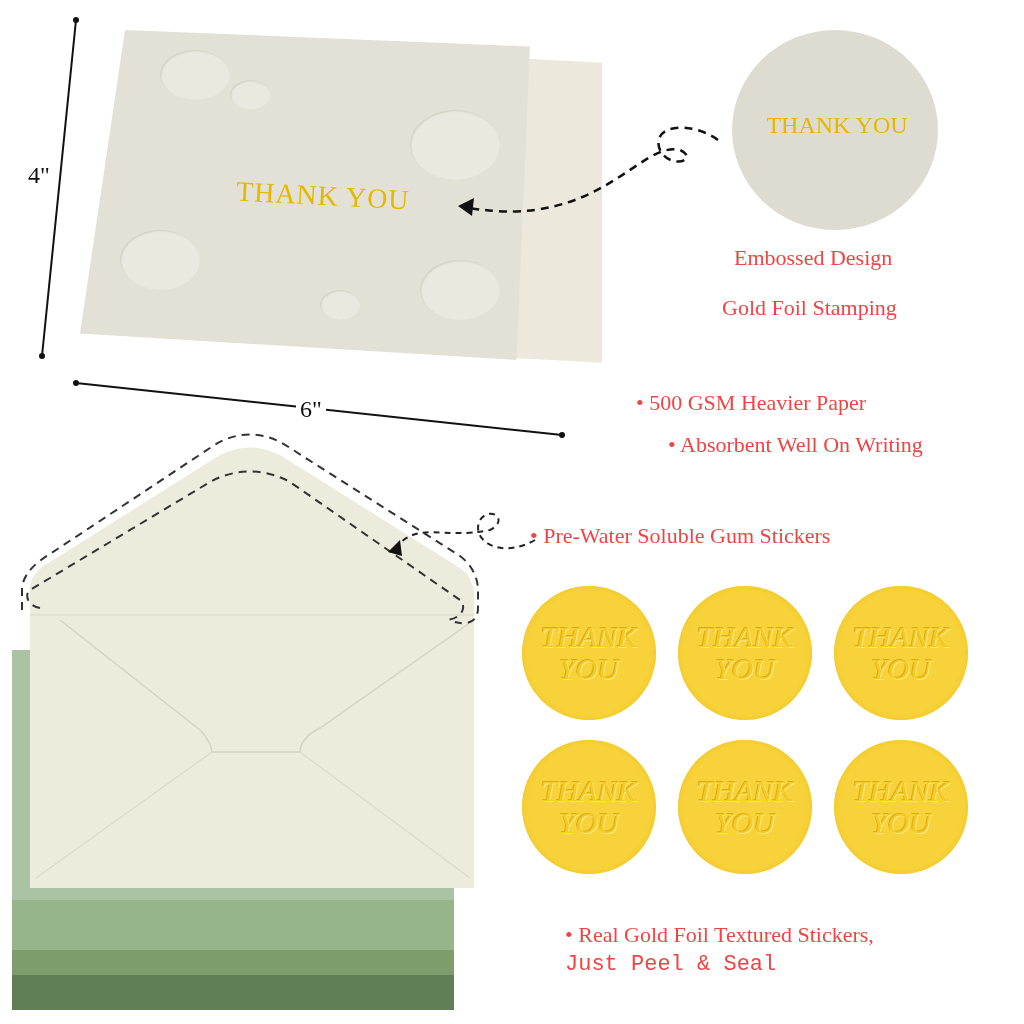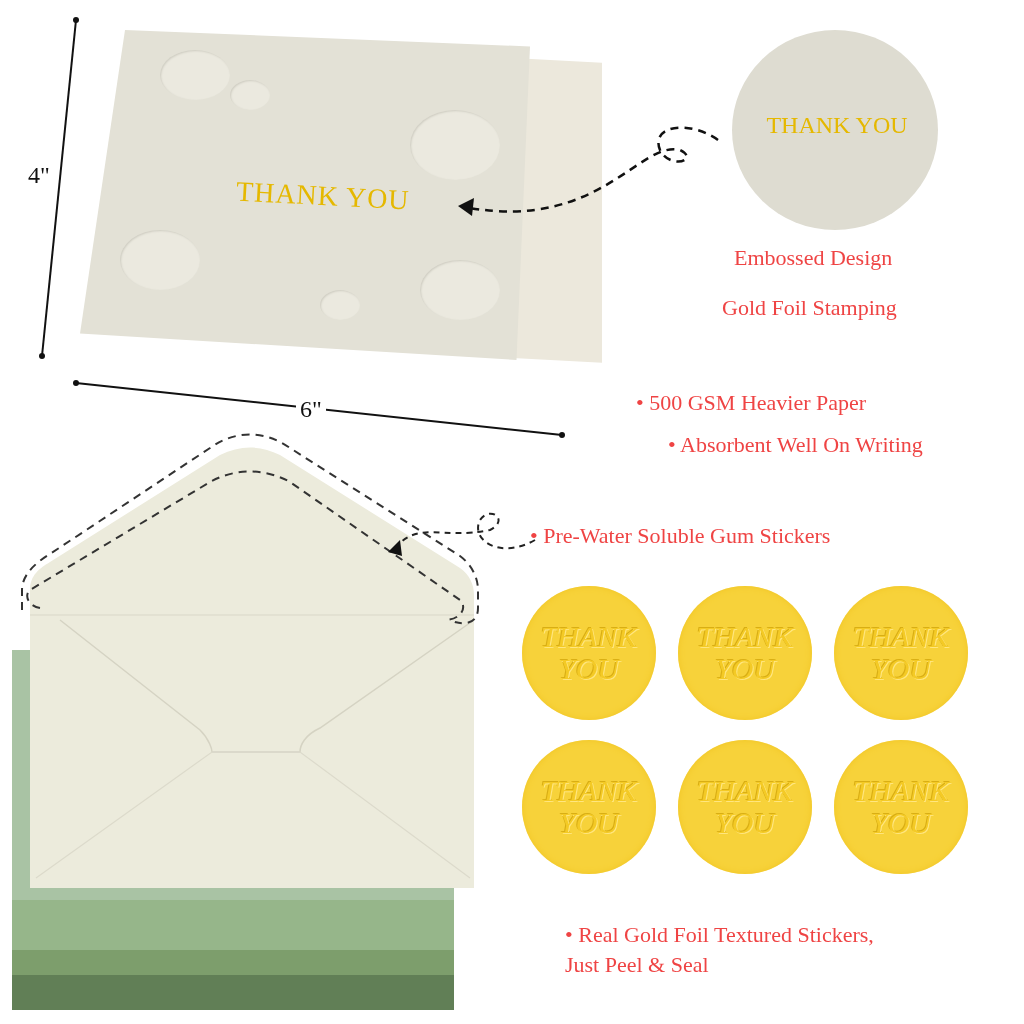--- a/index.html
+++ b/index.html
@@ -95,13 +95,13 @@
 <div class="abs circle sticker" style="left:678px;top:740px;">
   <span>THANK</span>
   <span>YOU</span>
 </div>
 <div class="abs circle sticker" style="left:834px;top:740px;">
   <span>THANK</span>
   <span>YOU</span>
 </div>
 
 <div class="abs caption" style="left:565px;top:902px;margin-top:20px;">• Real Gold Foil Textured Stickers,</div>
-<div class="abs caption" style="left:565px;top:952px;">Just Peel &amp; Seal</div>
+<div class="abs caption" style="left:565px;top:952px;font-family:Liberation Mono, monospace;">Just Peel &amp; Seal</div>
 
 </body></html>

